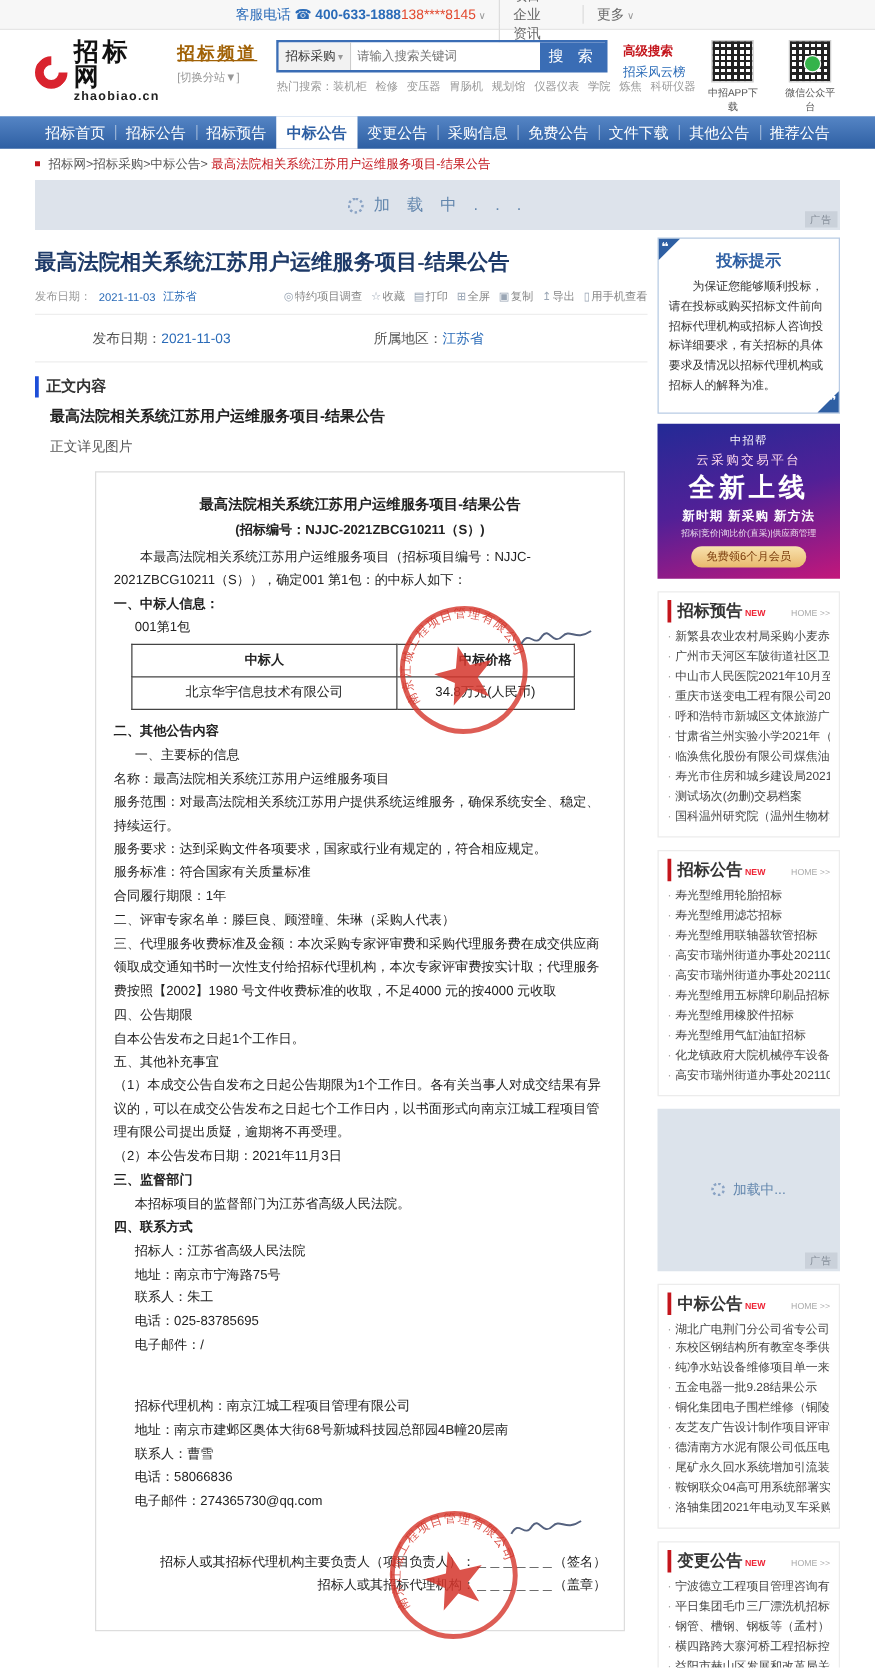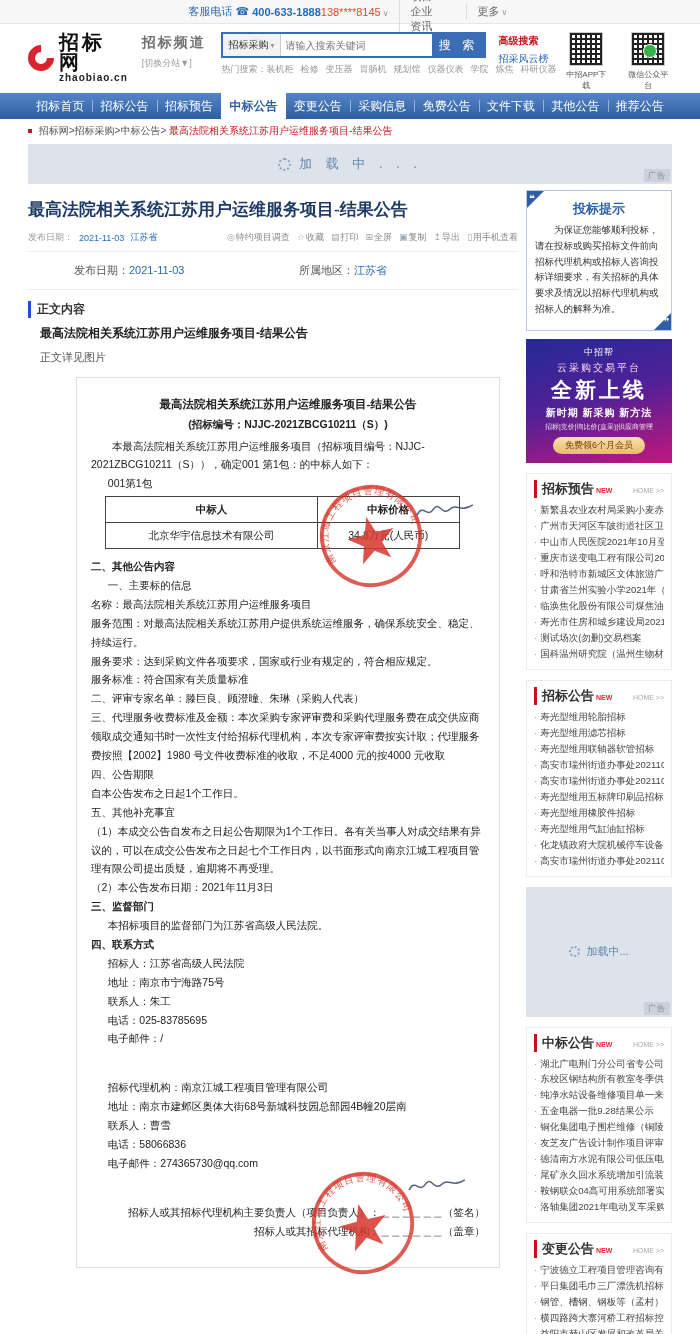--- a/index.html
+++ b/index.html
@@ -20,21 +20,21 @@
   .tb-links li { padding:0 11px; border-left:1px solid #ddd; cursor:pointer; }
   .tb-more { padding:0 4px 0 11px; border-left:1px solid #ddd; cursor:pointer; }
 
   
   .header { width:644px; margin:0 auto; display:flex; align-items:flex-start; padding:8px 0 2px; }
   .logo { display:flex; align-items:center; gap:5px; cursor:pointer; }
   .logo-mark { width:26px; height:26px; border:7px solid #d9232e; border-top-color:transparent; border-radius:50%; transform:rotate(45deg); display:inline-block; }
   .logo-text b { display:block; font-size:20px; letter-spacing:3px; color:#111; line-height:1; }
   .logo-text i { display:block; font-style:normal; font-size:10px; font-weight:bold; color:#222; letter-spacing:1px; }
   .channel { margin:2px 0 0 14px; width:70px; }
-  .channel b { display:block; font-size:14px; color:#737373; letter-spacing:2px; }
+  .channel b { display:block; font-size:14px; color:#a16207; letter-spacing:2px;text-decoration:underline; }
   .channel i { font-style:normal; font-size:9px; color:#999; }
   .searchwrap { margin-left:10px; width:265px; }
   .searchbar { display:flex; border:2px solid #3a6db5; height:26px; }
   .scat { background:#f2f2f2; border-right:1px solid #ccc; font-size:10px; display:flex; align-items:center; padding:0 5px; white-space:nowrap; cursor:pointer; color:#333; }
   .sinput { flex:1; border:none; outline:none; font-size:10px; padding:0 5px; min-width:0; }
   .sbtn { width:52px; background:#3a6db5; color:#fff; border:none; font-size:12px; letter-spacing:4px; cursor:pointer; }
   .hotrow { display:flex; font-size:9px; color:#999; margin-top:5px; white-space:nowrap; }
   .hotrow ul { display:flex; gap:7px; }
   .hotrow li { cursor:pointer; }
   .advcol { margin:2px 4px 0 12px; white-space:nowrap; }
@@ -277,20 +277,21 @@
       <div class="section-label"><span>正文内容</span></div>
       <div class="content-title">最高法院相关系统江苏用户运维服务项目-结果公告</div>
       <div class="content-note">正文详见图片</div>
 
       <div class="docbox">
         <div>
 
         <p class="dl dl-t1">最高法院相关系统江苏用户运维服务项目-结果公告</p>
             <p class="dl dl-t2">(招标编号：NJJC-2021ZBCG10211（S）)</p>
             <p class="dl dl-indent">本最高法院相关系统江苏用户运维服务项目（招标项目编号：NJJC-2021ZBCG10211（S）），确定001 第1包：的中标人如下：</p>
+            <p class="dl dl-h">一、中标人信息：</p>
             <p class="dl dl-sub">001第1包</p>
           </div>
 
         <table class="doc-table">
           <thead>
             <tr>
 
             <th>中标人</th>
                 <th>中标价格</th>
               </tr>
@@ -305,20 +306,21 @@
         </table>
 
         <div>
 
         <p class="dl dl-h">二、其他公告内容</p>
             <p class="dl dl-sub">一、主要标的信息</p>
             <p class="dl">名称：最高法院相关系统江苏用户运维服务项目</p>
             <p class="dl">服务范围：对最高法院相关系统江苏用户提供系统运维服务，确保系统安全、稳定、持续运行。</p>
             <p class="dl">服务要求：达到采购文件各项要求，国家或行业有规定的，符合相应规定。</p>
             <p class="dl">服务标准：符合国家有关质量标准</p>
+            <p class="dl">合同履行期限：1年</p>
             <p class="dl">二、评审专家名单：滕巨良、顾澄曈、朱琳（采购人代表）</p>
             <p class="dl">三、代理服务收费标准及金额：本次采购专家评审费和采购代理服务费在成交供应商领取成交通知书时一次性支付给招标代理机构，本次专家评审费按实计取；代理服务费按照【2002】1980 号文件收费标准的收取，不足4000 元的按4000 元收取</p>
             <p class="dl">四、公告期限</p>
             <p class="dl">自本公告发布之日起1个工作日。</p>
             <p class="dl">五、其他补充事宜</p>
             <p class="dl">（1）本成交公告自发布之日起公告期限为1个工作日。各有关当事人对成交结果有异议的，可以在成交公告发布之日起七个工作日内，以书面形式向南京江城工程项目管理有限公司提出质疑，逾期将不再受理。</p>
             <p class="dl">（2）本公告发布日期：2021年11月3日</p>
             <p class="dl dl-h">三、监督部门</p>
             <p class="dl dl-sub">本招标项目的监督部门为江苏省高级人民法院。</p>
             <p class="dl dl-h">四、联系方式</p>

